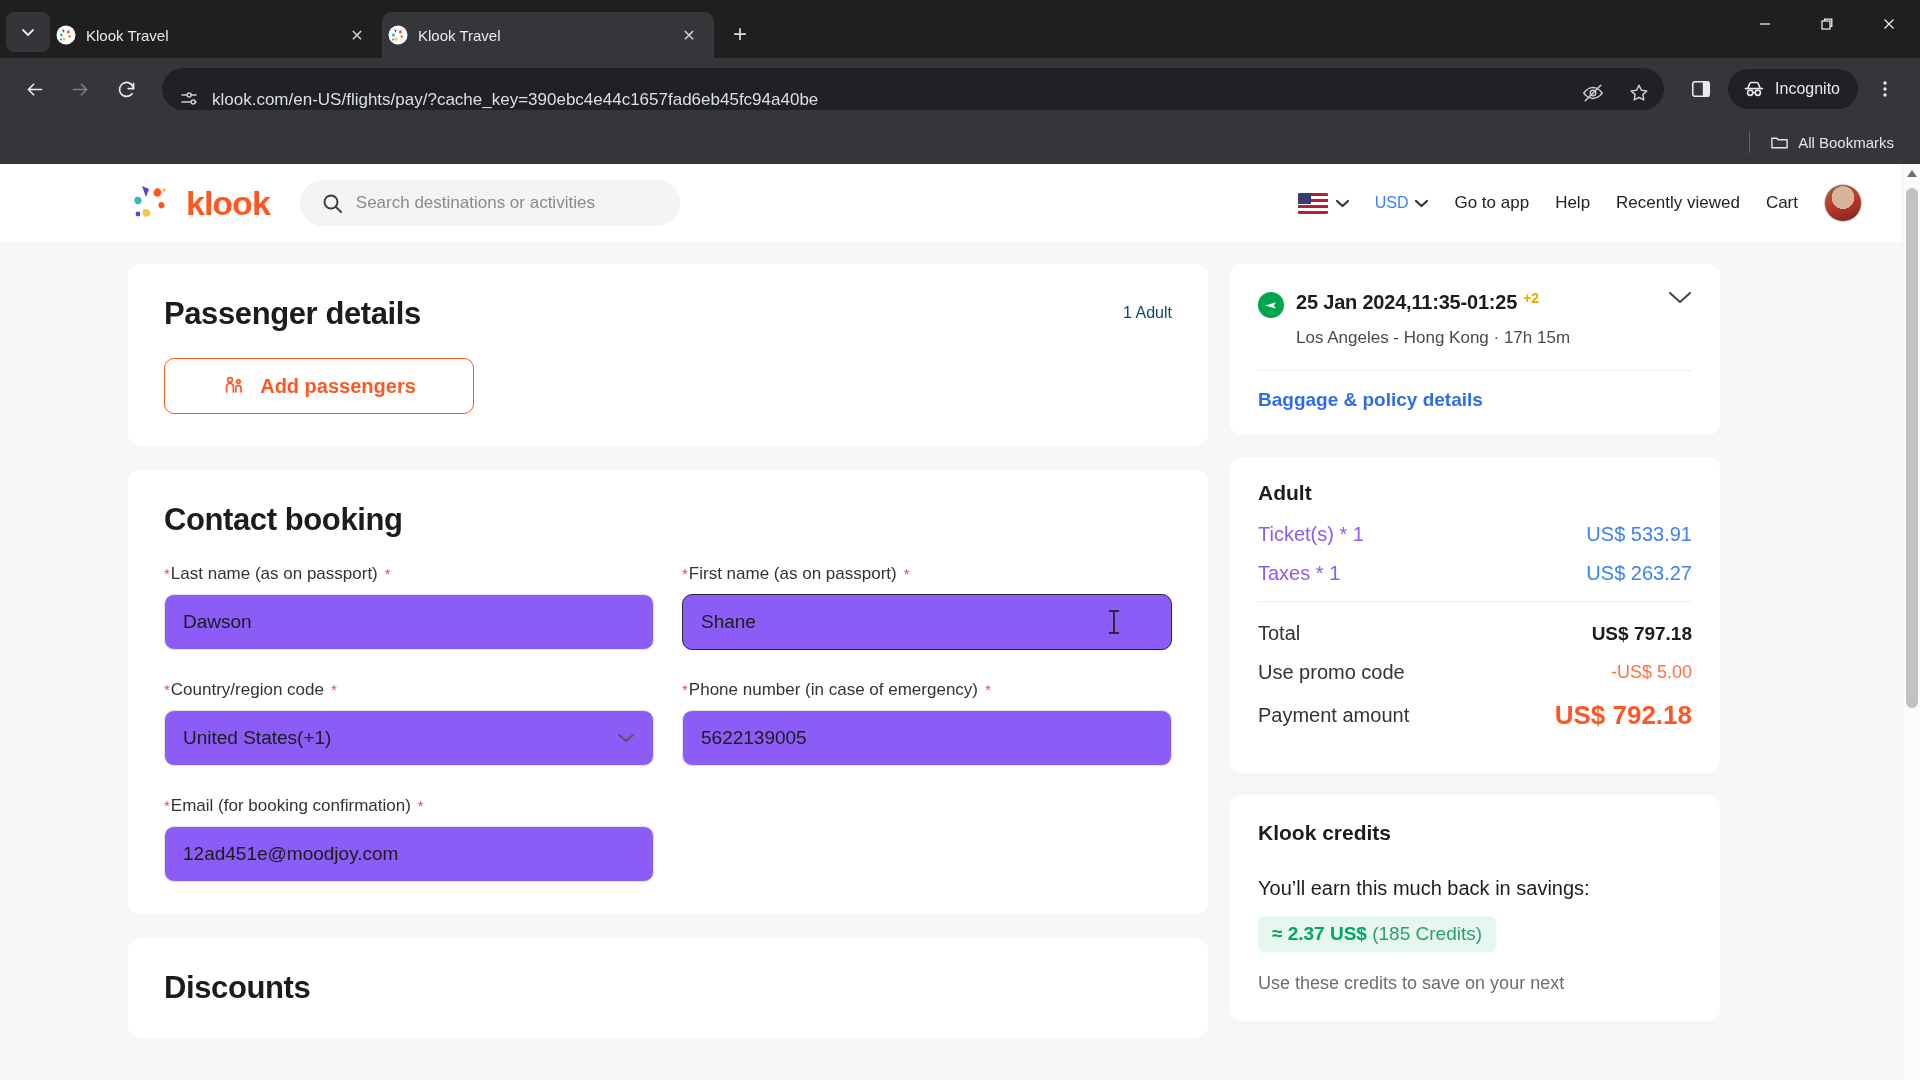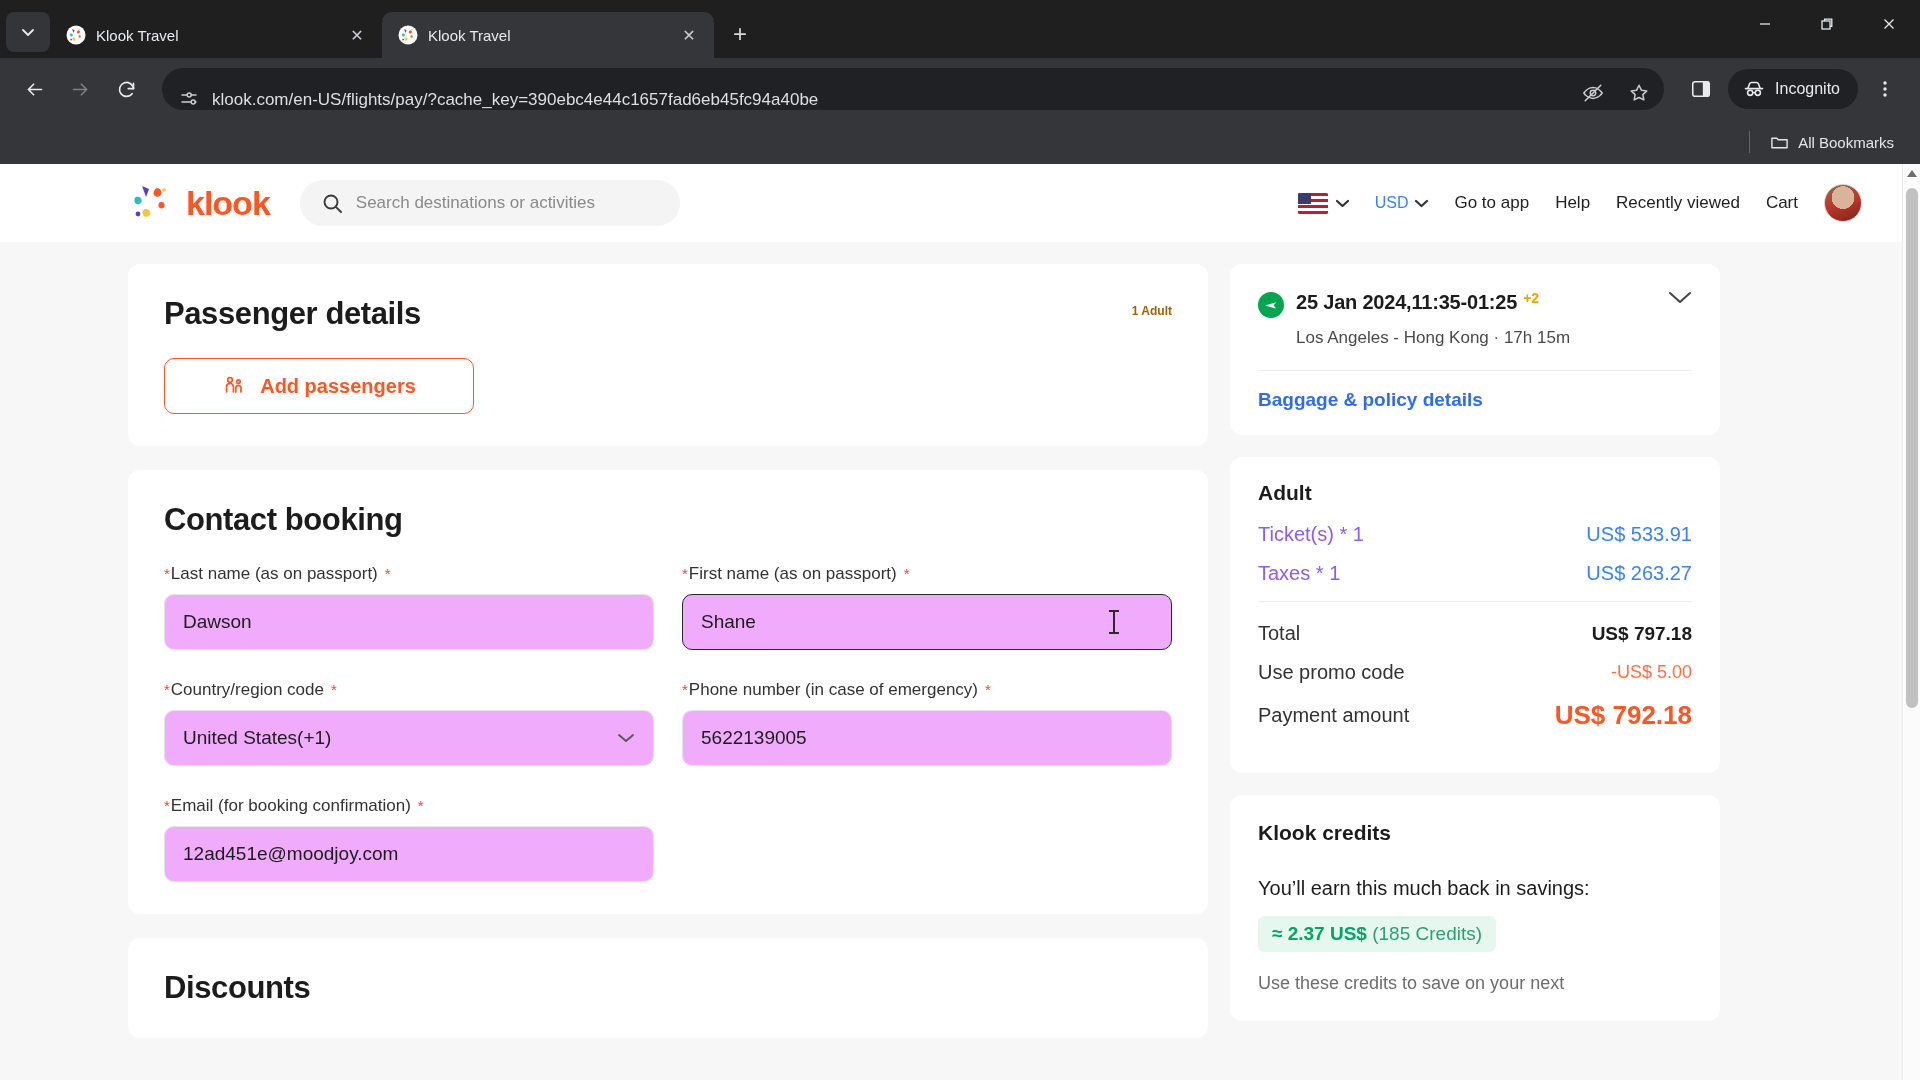--- a/index.html
+++ b/index.html
@@ -18,21 +18,21 @@
     display: flex; align-items: flex-end; padding-left: 6px; position: relative;
   }
   .tab-list-btn {
     width: 44px; height: 40px; margin-bottom: 6px; border-radius: 8px;
     background: #333538; display: flex; align-items: center; justify-content: center;
     cursor: pointer; flex: none;
   }
   .tab-list-btn svg { width: 16px; height: 16px; }
   .tab {
     height: 46px; width: 332px; display: flex; align-items: center;
-    border-radius: 10px 10px 0 0; padding: 0 12px 0 16px; gap: 10px;
+    border-radius: 10px 10px 0 0; padding: 0 12px 0 6px; gap: 10px;
     cursor: pointer; flex: none; position: relative;
   }
   .tab.inactive { background: transparent; }
   .tab.active { background: #35363a; }
   .tab-favicon { width: 20px; height: 20px; flex: none; position: relative; }
   .tab-title {
     flex: 1; color: #e8eaed; font-size: 15px; white-space: nowrap;
     overflow: hidden; text-overflow: ellipsis;
   }
   .tab-close {
@@ -132,42 +132,42 @@
   .content {
     display: flex; gap: 22px; padding: 22px 40px 0 128px; align-items: flex-start;
   }
   .col-main { width: 1080px; flex: none; display:flex; flex-direction:column; gap: 24px; }
   .col-side { width: 490px; flex: none; display:flex; flex-direction:column; gap: 22px; }
 
   .card { background: #fff; border-radius: 12px; padding: 32px 36px; }
   .card-h2 { font-size: 31px; font-weight: 700; color: #1c1c1c; letter-spacing: -0.4px; }
 
   .pass-head { display: flex; align-items: flex-start; justify-content: space-between; }
-  .pax-count { font-size: 12px; font-weight: 700; color: #a16207; padding-top: 8px;}
+  .pax-count { font-size: 16px; font-weight: 400; color: #0c4a6e; padding-top: 8px;}
   .add-pax-btn {
     margin-top: 26px; height: 56px; width: 310px; border: 1.5px solid #ff5722;
     border-radius: 10px; display: flex; align-items: center; justify-content: center;
     gap: 14px; cursor: pointer; background: #fff;
   }
   .add-pax-btn span { color: #ff5722; font-size: 20px; font-weight: 700; }
 
   .form-grid {
     margin-top: 26px; display: grid; grid-template-columns: 1fr 1fr;
     column-gap: 28px; row-gap: 8px;
   }
   .field { display: flex; flex-direction: column; }
   .field.full { grid-column: 1 / 2; }
   .flabel {
     font-size: 17px; color: #333; margin-bottom: 10px; display:flex; align-items:baseline;
   }
   .flabel .star { color: #f44336; font-size: 15px; }
   .flabel .star.lead { margin-right: 1px; }
   .flabel .star.trail { margin-left: 7px; }
   .input {
-    height: 56px; border: 1px solid #e3e3e3; border-radius: 10px; background:#f0abfc;
+    height: 56px; border: 1px solid #e3e3e3; border-radius: 10px; background:#8b5cf6;
     display: flex; align-items: center; padding: 0 18px;
     font-size: 19px; color: #1c1c1c; cursor: text; position: relative;
   }
   .input.focused { border: 1.5px solid #2b2b2b; }
   .input.select { cursor: pointer; }
   .input .chev { margin-left: auto; }
   .caret {
     position: absolute; right: 56px; top: 50%; transform: translateY(-50%);
     width: 2px; height: 22px; background: #2b2b2b;
   }

